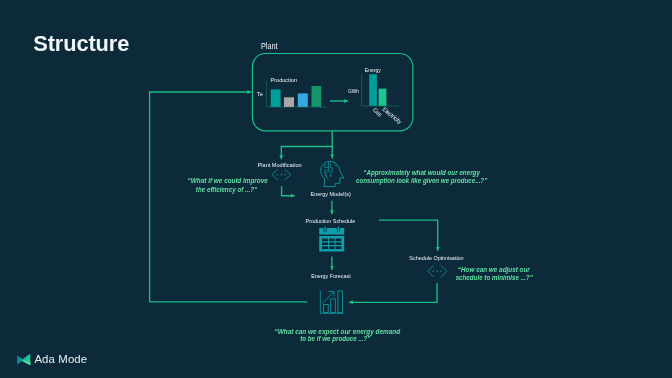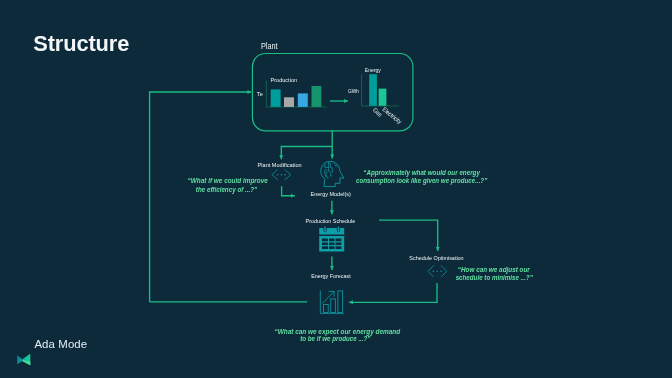--- a/index.html
+++ b/index.html
@@ -9,21 +9,21 @@
   svg text{-webkit-font-smoothing:antialiased;}
   #title{position:absolute;left:33.2px;top:32.5px;font-size:21.8px;font-weight:bold;
          color:#f2f6f8;letter-spacing:-0.1px;line-height:1;}
   svg.diagram{position:absolute;left:0;top:0;width:672px;height:378px;}
   .lbl{font-family:"Liberation Sans",sans-serif;fill:#eef4f7;font-size:9.6px;}
   .lblsm{font-family:"Liberation Sans",sans-serif;fill:#f0f5f8;font-size:6.2px;}
   .quote{font-family:"Liberation Sans",sans-serif;fill:#62dfa2;font-size:6.3px;
          font-style:italic;font-weight:bold;}
   .flow{fill:none;stroke:#1abd86;stroke-width:1.35;}
   .axis{fill:none;stroke:#11614f;stroke-width:1.0;}
-  #brandname{position:absolute;left:34.4px;top:338px;font-size:11.4px;color:#e9eff3;letter-spacing:0.12px;}
+  #brandname{position:absolute;left:34.4px;top:353px;font-size:11.4px;color:#e9eff3;letter-spacing:0.12px;}
 </style>
 </head>
 <body>
 
 <div class="slide">
   <div id="title">Structure</div>
 
   <svg class="diagram" viewBox="0 0 672 378">
     <defs>
       <marker id="arr" viewBox="0 0 10 10" refX="9.7" refY="5" markerWidth="4.2" markerHeight="4.6" markerUnits="userSpaceOnUse" orient="auto-start-reverse">

